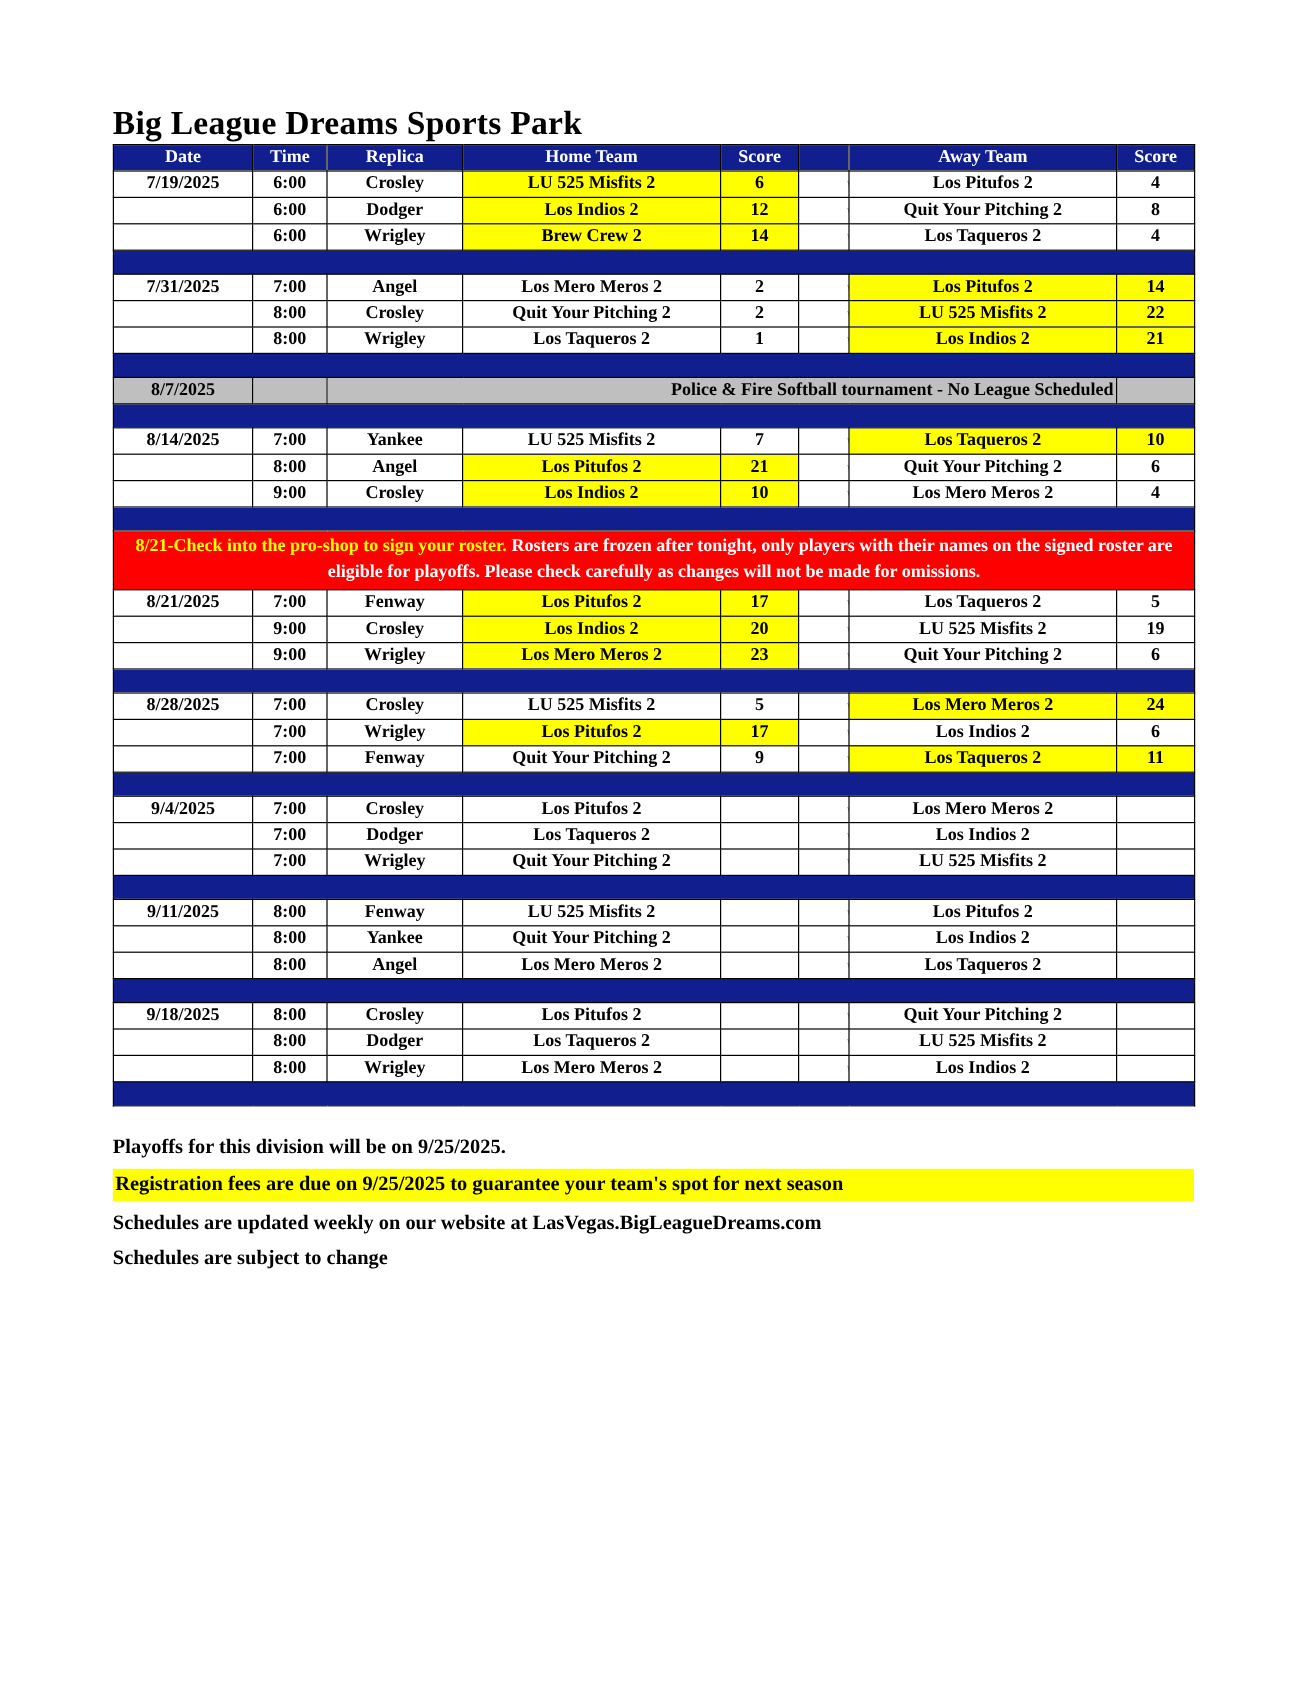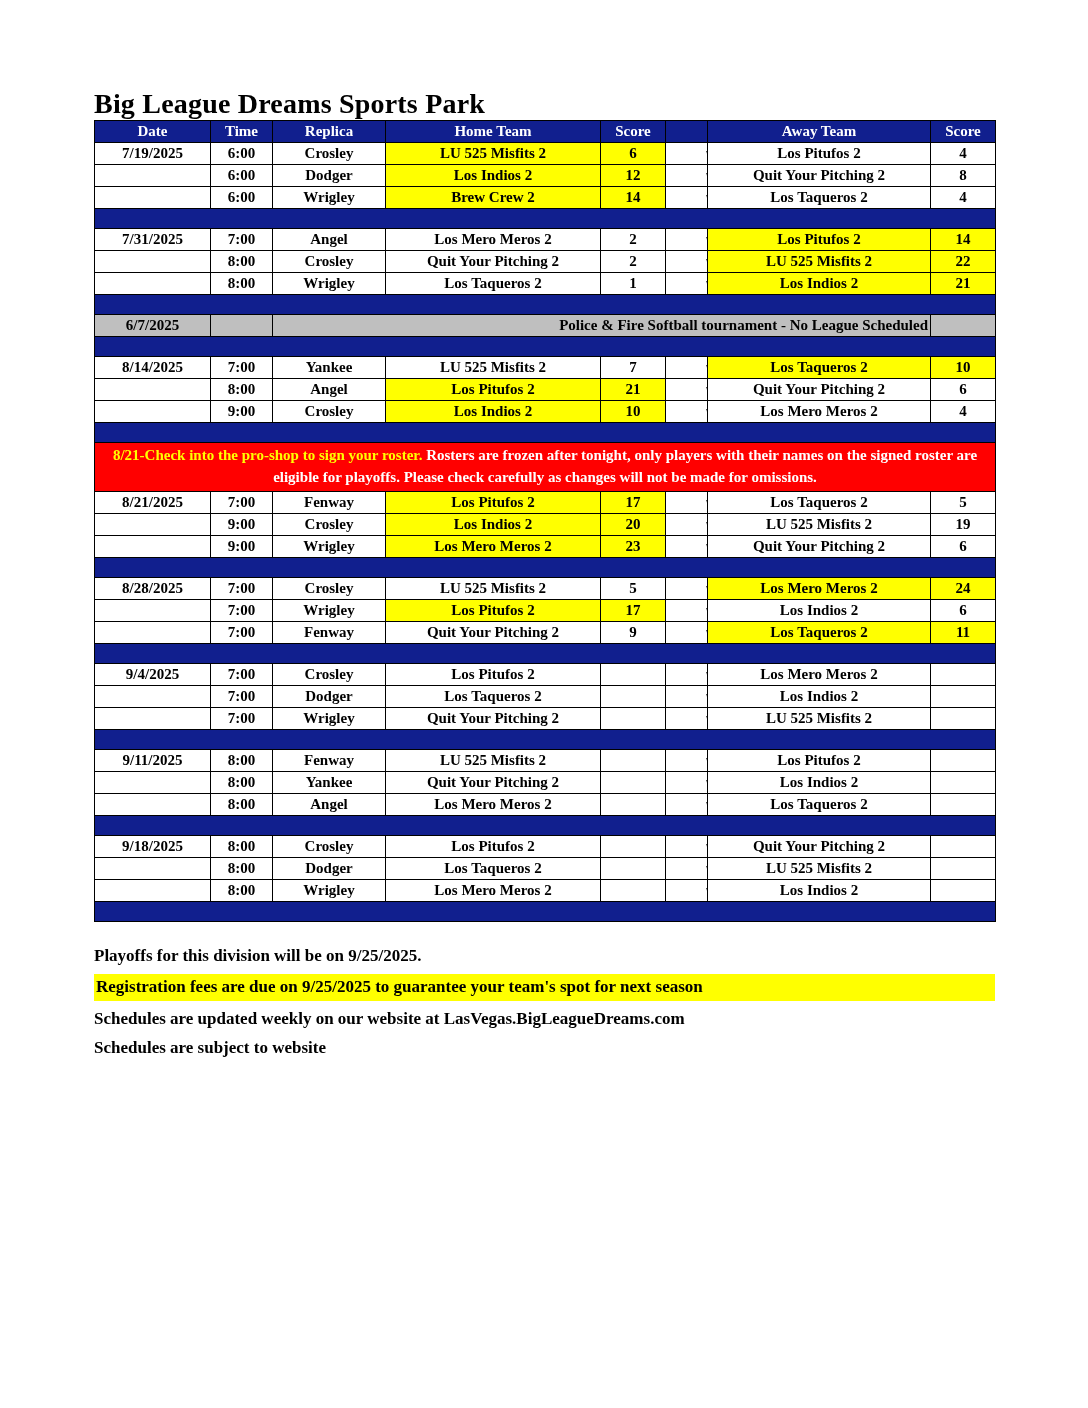--- a/index.html
+++ b/index.html
@@ -152,21 +152,21 @@
           <td>Los Taqueros 2</td>
           <td>1</td>
           <td class="vs">vs</td>
           <td class="yl">Los Indios 2</td>
           <td class="yl">21</td>
         </tr>
         <tr class="sep">
           <td colspan="8"></td>
         </tr>
         <tr class="notice">
-          <td>6/7/2025</td>
+          <td>8/7/2025</td>
           <td></td>
           <td class="noticeText" colspan="5">Police &amp; Fire Softball tournament - No League Scheduled</td>
           <td></td>
         </tr>
         <tr class="sep">
           <td colspan="8"></td>
         </tr>
         <tr>
           <td>8/14/2025</td>
           <td>7:00</td>
@@ -368,15 +368,15 @@
         <tr class="sep">
           <td colspan="8"></td>
         </tr>
       </tbody>
   </table>
 
   <div class="footer">
     <p>Playoffs for this division will be on 9/25/2025.</p>
     <p class="reg">Registration fees are due on 9/25/2025 to guarantee your team's spot for next season</p>
     <p>Schedules are updated weekly on our website at LasVegas.BigLeagueDreams.com</p>
-    <p>Schedules are subject to website</p>
+    <p>Schedules are subject to change</p>
   </div>
 </div>
 
 </body></html>

